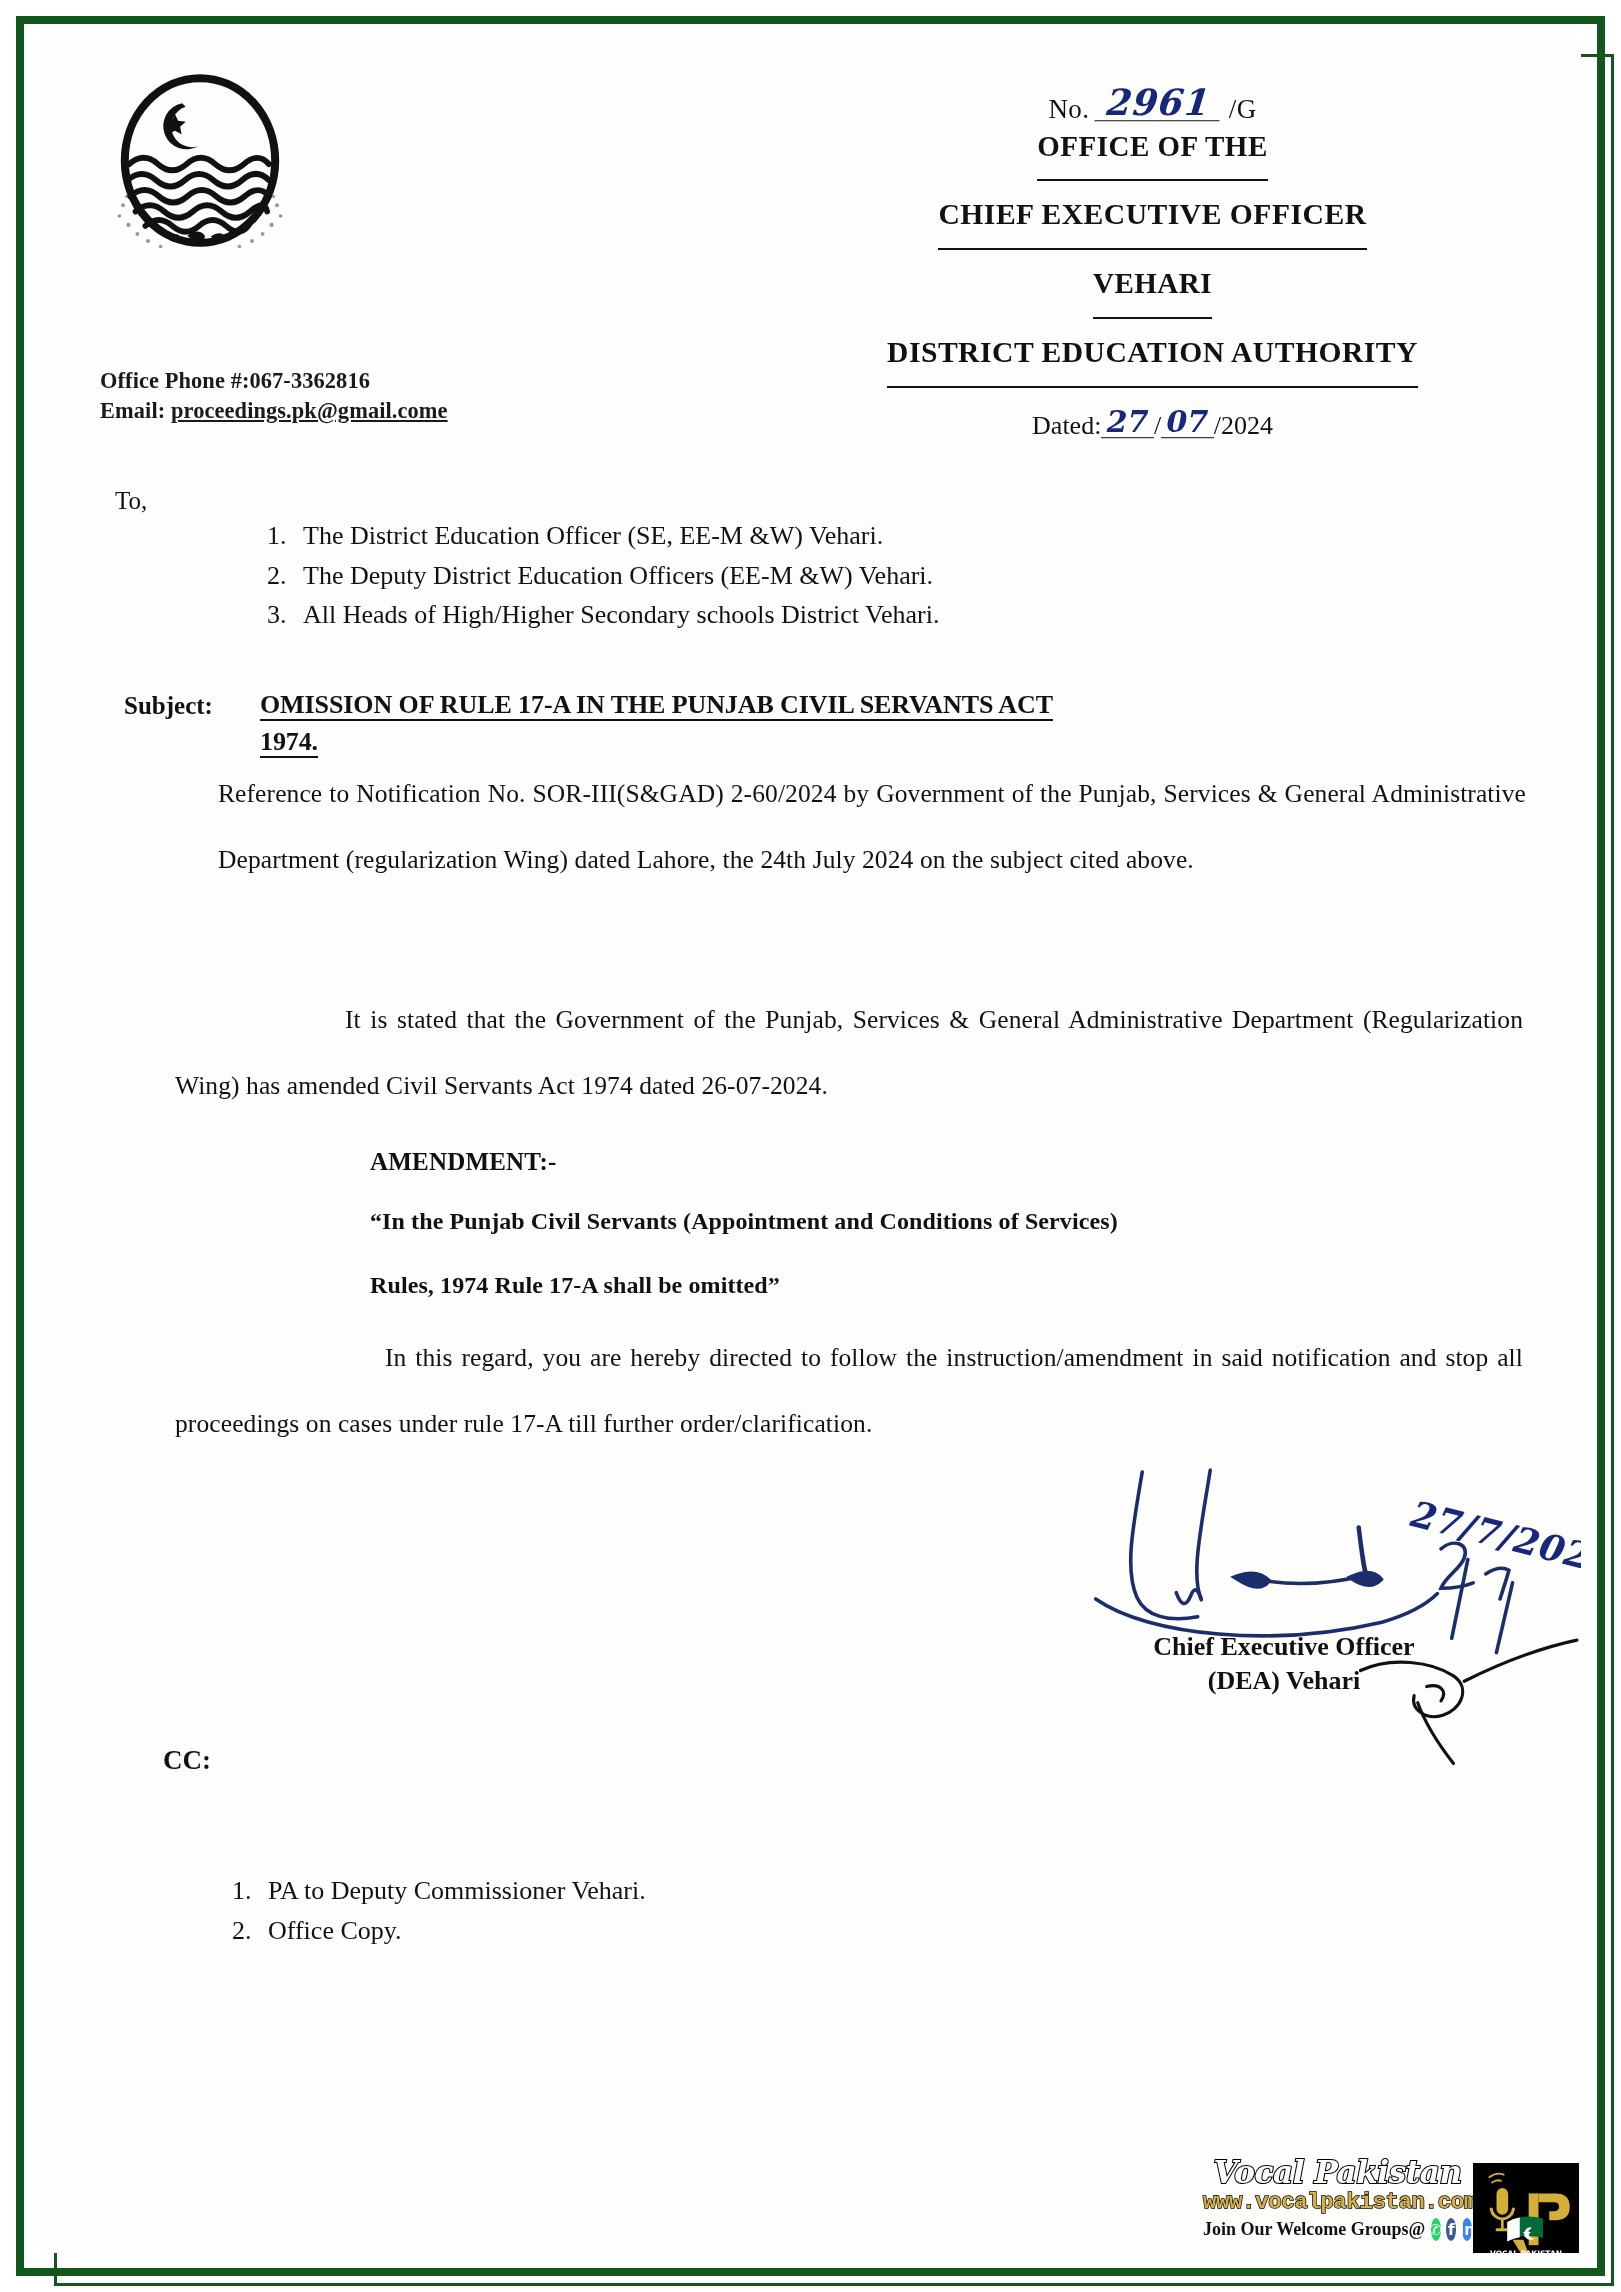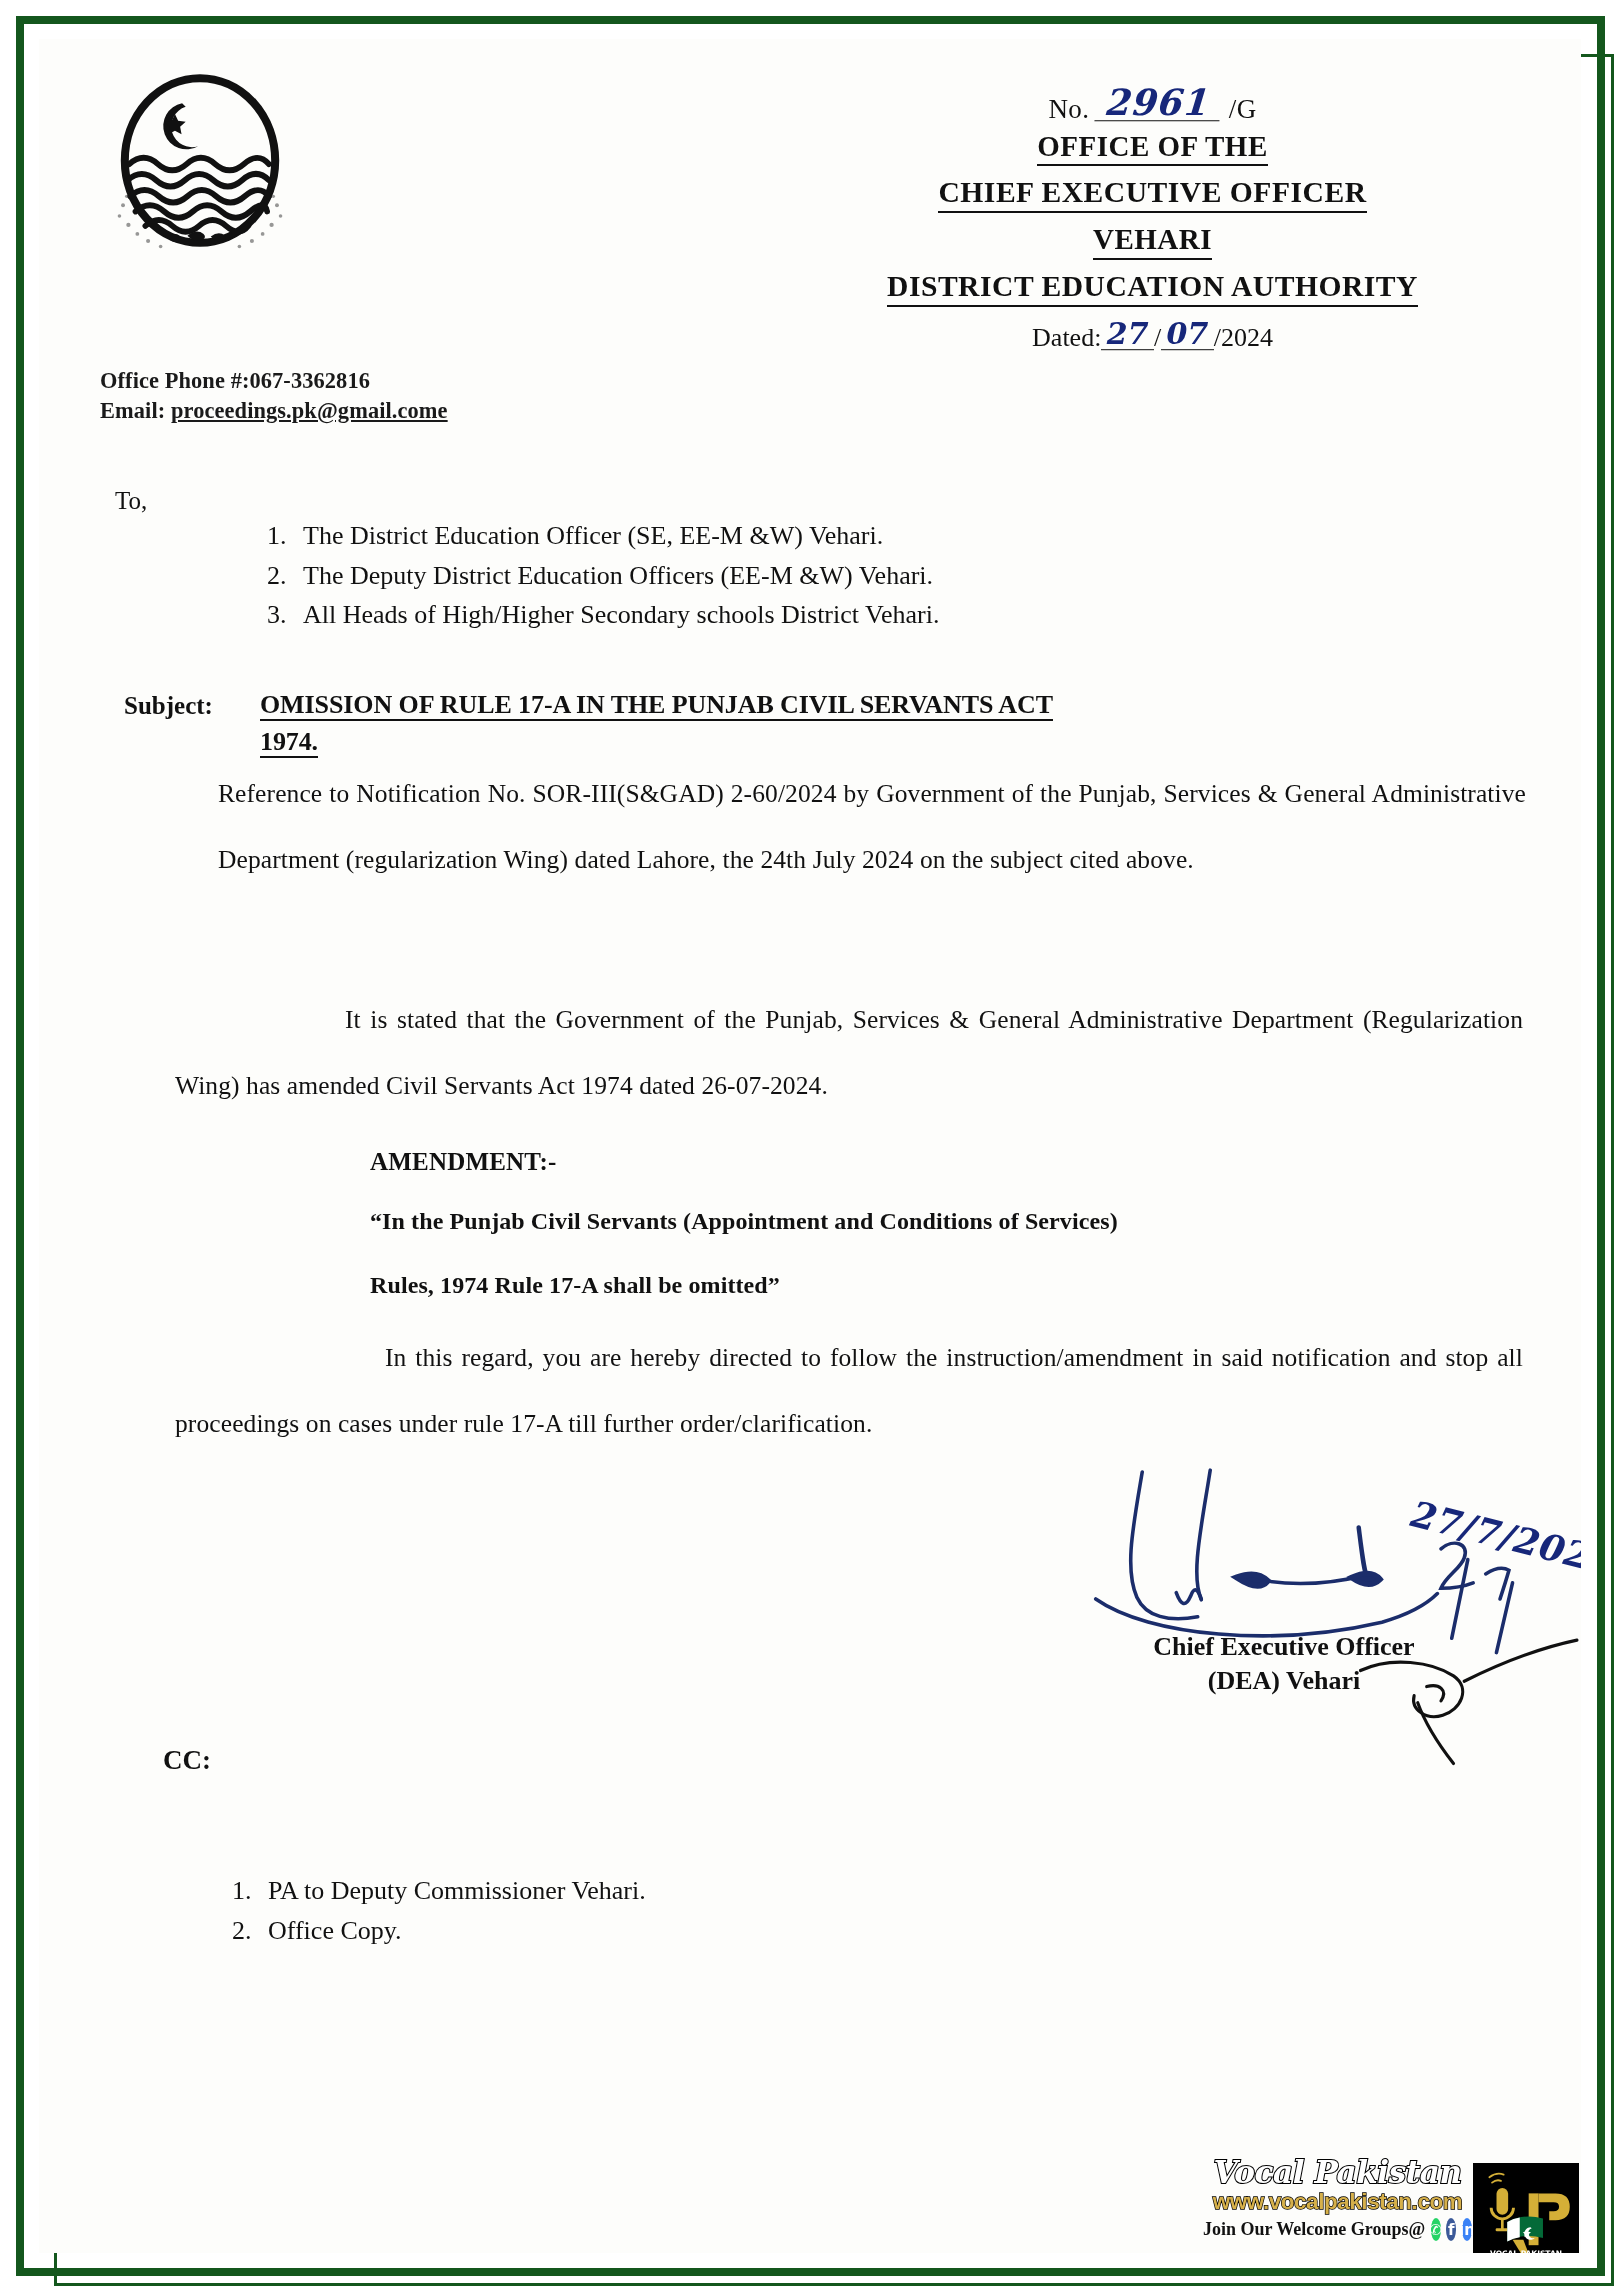--- a/index.html
+++ b/index.html
@@ -105,22 +105,22 @@
     padding: 0 10.7px 0.9px 10.7px;
     transform: skewX(-6deg) translateY(-2.7px);
     line-height: .95;
   }
   .office-line {
     font-weight: 700;
     letter-spacing: 0.5px;
     line-height: 1.12;
     display: inline-block;
     border-bottom: 2.7px solid #111;
-    padding-bottom: 2px;
-    margin-bottom: 10px;
+    padding-bottom: 17px;
+    margin-bottom: 17px;
   }
   .ol-1 { font-size: 29px; }
   .ol-2 { font-size: 29.6px; }
   .ol-3 { font-size: 29.6px; }
   .ol-4 { font-size: 29px; }
   .dated-line {
     font-size: 26px;
     margin-top: 5.4px;
     white-space: nowrap;
   }
@@ -290,21 +290,21 @@
     font-weight: 700;
     font-size: 31px;
     color: #ffffff;
     letter-spacing: -0.4px;
     -webkit-text-stroke: 2.1px #000;
     paint-order: stroke fill;
     line-height: 1.05;
     white-space: nowrap;
   }
   .brand-url {
-    font-family: Liberation Sans, sans-serif;
+    font-family: Liberation Mono, monospace;
     font-weight: 700;
     font-size: 22.4px;
     color: #d6b04a;
     -webkit-text-stroke: 1.4px #000;
     paint-order: stroke fill;
     letter-spacing: -0.4px;
     line-height: 1.2;
     white-space: nowrap;
   }
   .brand-join {

